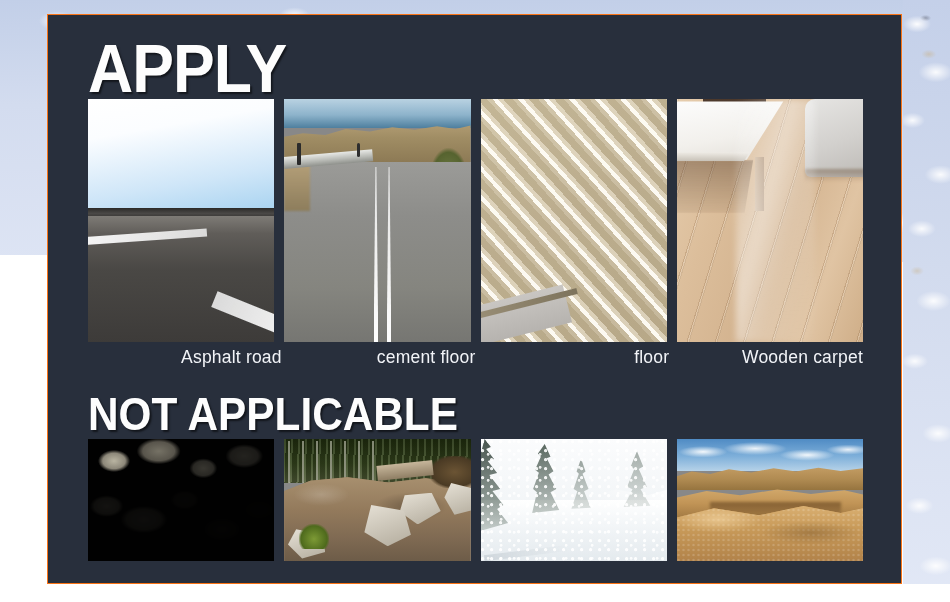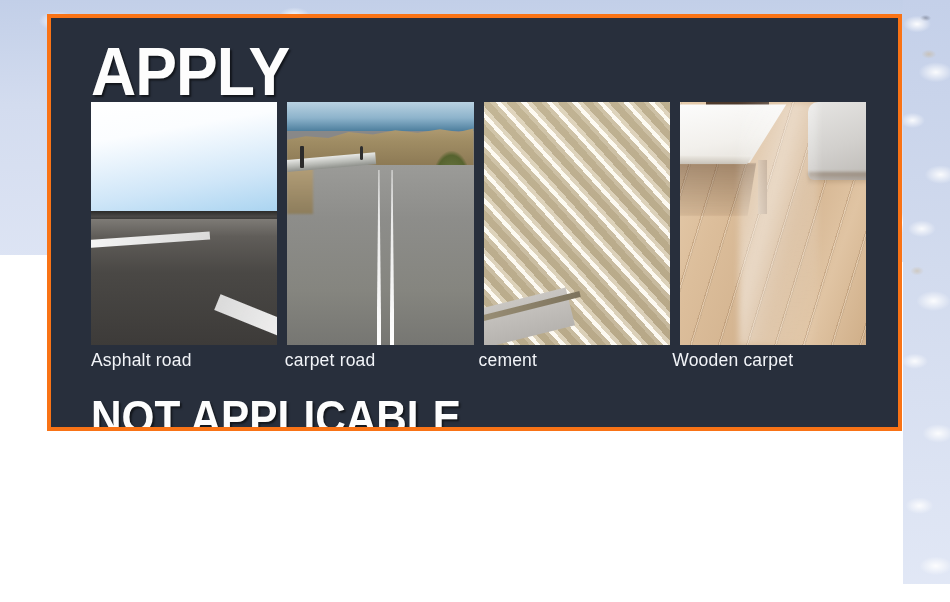--- a/index.html
+++ b/index.html
@@ -60,23 +60,23 @@
       radial-gradient(ellipse 9px 6px at 30% 45%, rgba(201,175,129,.4) 0%, rgba(201,175,129,0) 75%),
       radial-gradient(ellipse 7px 4px at 48% 3%,  rgba(90,95,110,.5) 0%, rgba(90,95,110,0) 80%),
       linear-gradient(180deg,#c4d0e9 0%,#d2dbee 45%,#e2e8f6 100%);
     filter:blur(.4px);
   }
   .bg-bottom-left{position:absolute;left:0;top:255px;width:47px;height:347px;background:#fff;}
   .bg-bottom{position:absolute;left:0;top:584px;width:950px;height:18px;background:#fff;}
 
   
   #panel{
-    position:absolute;left:47px;top:14px;width:855px;height:417px;
+    position:absolute;left:47px;top:14px;width:855px;height:570px;
     background:#282f3c;
-    border:4px solid #f97316;
+    border:1px solid #f97316;
     box-sizing:border-box;
     overflow:hidden;
   }
 
   .heading{
     color:#fdfdfd;
     font-weight:bold;
     letter-spacing:-1px;
     line-height:1;
     text-shadow:2px 2px 2px rgba(0,0,0,.55);
@@ -91,21 +91,21 @@
   .row{position:absolute;display:flex;}
   #apply-row{left:40px;top:84px;width:775px;gap:10px;}
   #na-row{left:40px;top:424px;width:775px;gap:10px;}
 
   .tile{position:relative;overflow:hidden;background:#888;flex:1 1 0;}
   .apply-tile{height:243px;}
   .na-tile{height:122px;}
 
   .captions{position:absolute;left:40px;top:332px;width:775px;display:flex;}
   .caption{
-    color:#f2f4f8;font-size:17.5px;text-align:left;flex:1 1 0;
+    color:#f2f4f8;font-size:17.5px;text-align:right;flex:1 1 0;
     white-space:nowrap;letter-spacing:.2px;
   }
 
   
 
   
   .sky-asphalt{position:absolute;left:0;top:0;width:100%;height:46%;
     background:linear-gradient(170deg,#ffffff 0%,#fbfdff 28%,#cfe6f8 70%,#a8d3f0 100%);}
   .horizon-asphalt{position:absolute;left:0;top:45%;width:100%;height:3.5%;
     background:linear-gradient(180deg,#2b2a28 0%,#4a4846 60%,#3a3836 100%);}
@@ -362,22 +362,22 @@
       <div class="wood-table-shadow"></div>
       <div class="wood-table-leg"></div>
       <div class="wood-table-top"></div>
       <div class="wood-table-edge"></div>
       <div class="wood-gloss"></div>
     </div>
   </div>
 
   <div class="captions">
     <div class="caption">Asphalt road</div>
-    <div class="caption">carpet road</div>
-    <div class="caption">cement</div>
+    <div class="caption">cement floor</div>
+    <div class="caption">floor</div>
     <div class="caption">Wooden carpet</div>
   </div>
 
   <div id="na-heading" class="heading">NOT APPLICABLE</div>
 
   <div id="na-row" class="row">
 
     <div class="tile na-tile">
       <div class="rubble"></div>
     </div>

